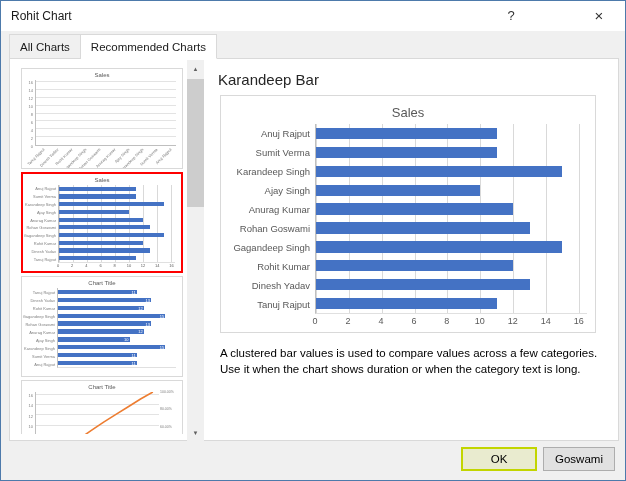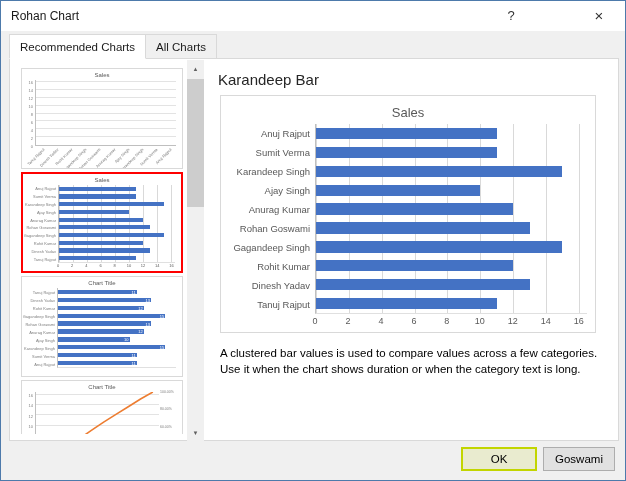--- a/index.html
+++ b/index.html
@@ -103,28 +103,28 @@
   .thumb .c-yt2{font-size:3.5px;}
   .thumb .c-xaxis.rot-axis{height:21px;}
   .thumb .c-rl{font-size:4px;}
 </style>
 </head>
 <body>
 
 <div class="dialog">
 
   <div class="titlebar">
-    <span class="tb-title">Rohan Chart</span>
+    <span class="tb-title">Rohit Chart</span>
     <span class="tb-btn tb-help">?</span>
     <span class="tb-btn tb-close">×</span>
   </div>
 
   <div class="tabs">
+    <div class="tab">All Charts</div>
     <div class="tab active">Recommended Charts</div>
-    <div class="tab">All Charts</div>
   </div>
 
   <div class="content">
 
     <div class="thumb-list">
       <div class="thumb">
           <div class="c-title">Sales</div>
           <div class="c-body">
             <div class="c-main">
               <div class="c-ycol">

